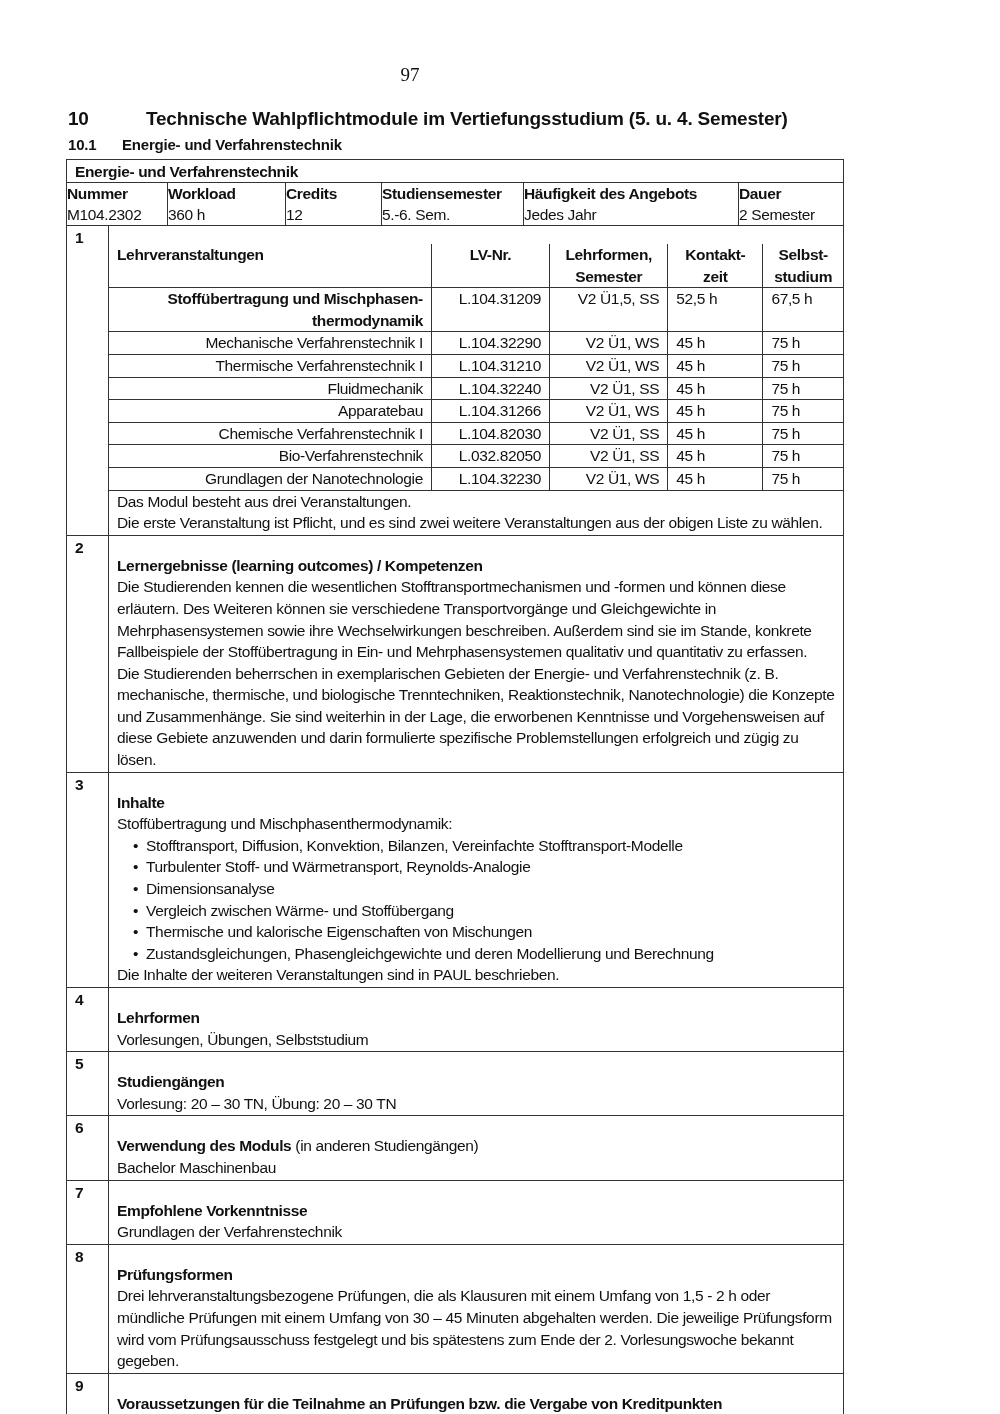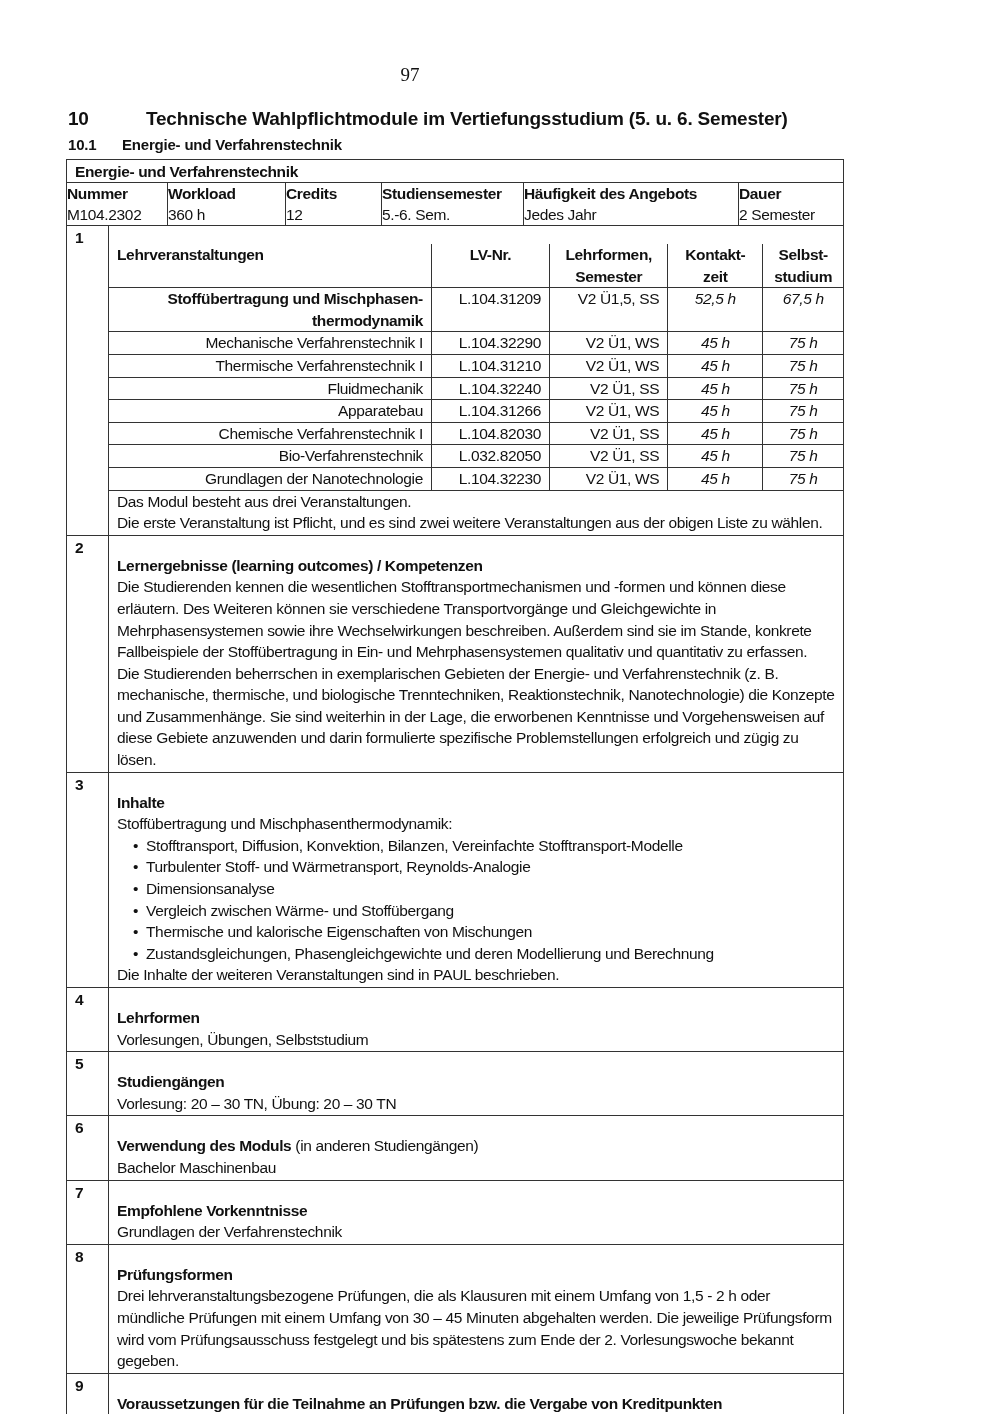--- a/index.html
+++ b/index.html
@@ -43,38 +43,38 @@
 
   
   .section.s1 .sec-body { padding: 0; }
   .courses { width: 100%; border-collapse: collapse; table-layout: fixed; }
   .courses td, .courses th { padding: 0 8px; vertical-align: top; border: 1px solid #333; line-height: 21.6px; }
   .courses tr td:first-child, .courses tr th:first-child { border-left: none; }
   .courses tr td:last-child, .courses tr th:last-child { border-right: none; }
   .courses tr:first-child th { border-top: none; }
   .courses th { font-weight: bold; text-align: center; }
   .courses th.left { text-align: left; }
-  .courses td.c { text-align: center; font-style: italic; }
+  .courses td.c { text-align: left; }
   .courses td.l { text-align: right; }
   .courses td.bold { font-weight: bold; }
   .courses tr.head th { height: 43px; }
   .courses .note td { border-bottom: none; padding-top: 0; padding-bottom: 1px; }
 
   .bullets { list-style: none; margin: 0; padding: 0 0 0 16px; }
   .bullets li { position: relative; padding-left: 13px; }
   .bullets li::before { content: "\2022"; position: absolute; left: 0; top: 0; }
 </style>
 </head>
 <body>
 
 <div class="page-number">97</div>
 
 <div class="h1">
   <span class="num">10</span>
-  <span>Technische Wahlpflichtmodule im Vertiefungsstudium (5. u. 6. Semester)</span>
+  <span>Technische Wahlpflichtmodule im Vertiefungsstudium (5. u. 4. Semester)</span>
 </div>
 <div class="h2">
   <span class="num">10.1</span>
   <span>Energie- und Verfahrenstechnik</span>
 </div>
 
 <div class="sheet">
   <div class="module-title">Energie- und Verfahrenstechnik</div>
 
   <div class="meta">

